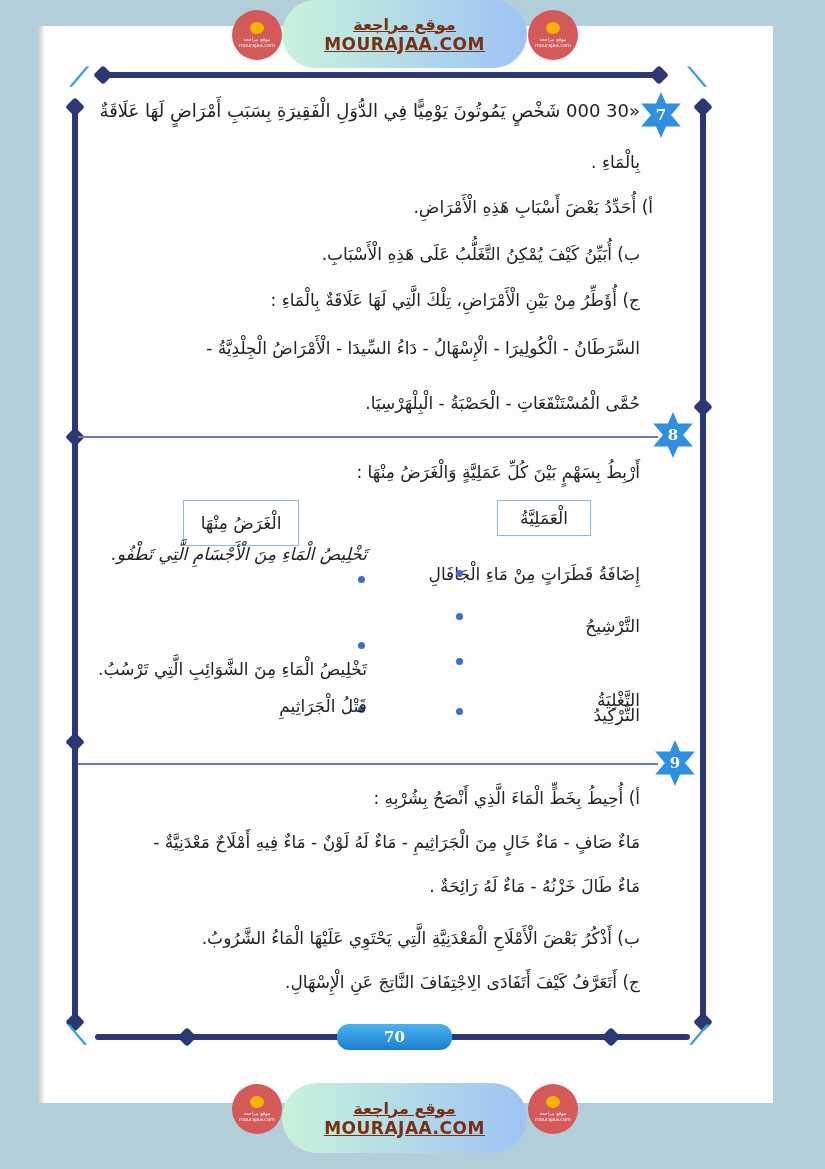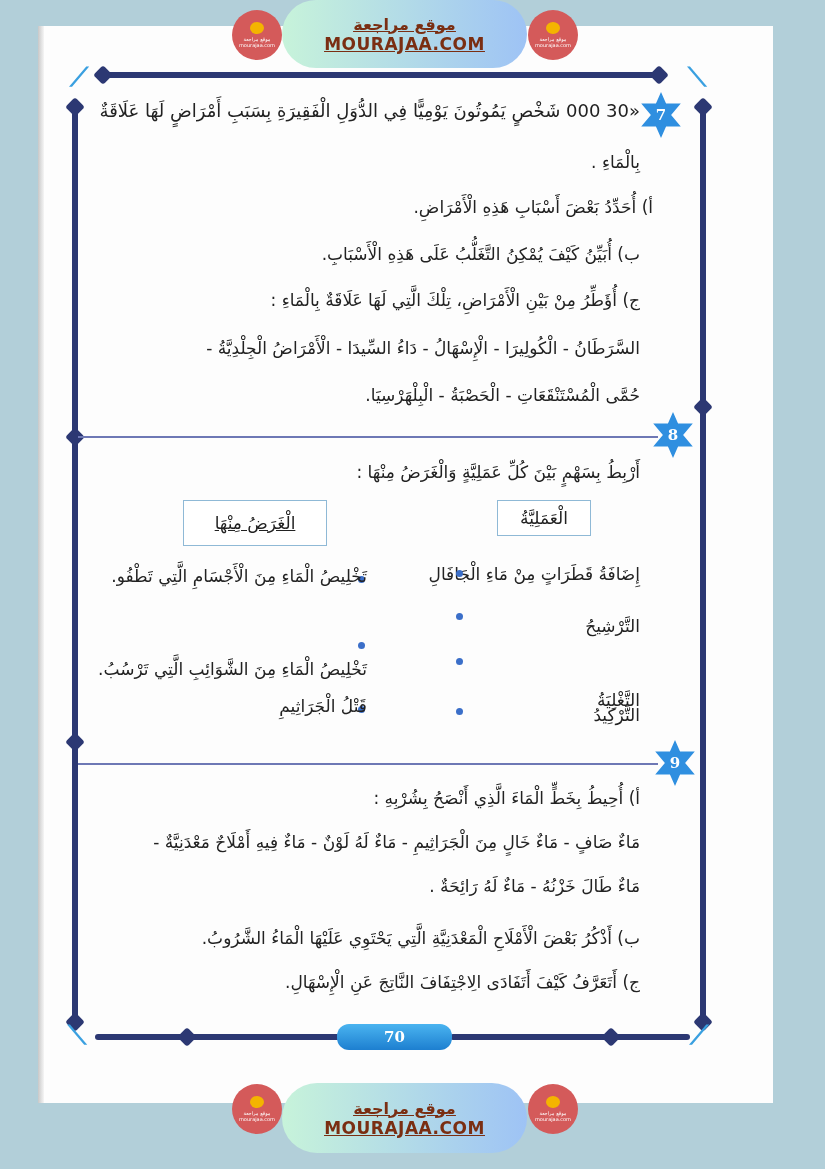--- a/index.html
+++ b/index.html
@@ -108,40 +108,40 @@
 <div class="corner" style="left:62px;top:1020px;">⟍</div>
 <div class="corner" style="left:684px;top:1020px;">⟋</div>
 
 <div class="star" style="left:638px;top:92px;">7</div>
 <div class="txt" style="right:185px;top:100px;font-size:18px;">«30 000 شَخْصٍ يَمُوتُونَ يَوْمِيًّا فِي الدُّوَلِ الْفَقِيرَةِ بِسَبَبِ أَمْرَاضٍ لَهَا عَلَاقَةٌ</div>
 <div class="txt" style="right:185px;top:152px;">بِالْمَاءِ .</div>
 <div class="txt" style="right:172px;top:197px;">أ) أُحَدِّدُ بَعْضَ أَسْبَابِ هَذِهِ الْأَمْرَاضِ.</div>
 <div class="txt" style="right:185px;top:244px;">ب) أُبَيِّنُ كَيْفَ يُمْكِنُ التَّغَلُّبُ عَلَى هَذِهِ الْأَسْبَابِ.</div>
 <div class="txt" style="right:185px;top:290px;">ج) أُؤَطِّرُ مِنْ بَيْنِ الْأَمْرَاضِ، تِلْكَ الَّتِي لَهَا عَلَاقَةٌ بِالْمَاءِ :</div>
 <div class="txt" style="right:185px;top:338px;">السَّرَطَانُ - الْكُولِيرَا - الْإِسْهَالُ - دَاءُ السِّيدَا - الْأَمْرَاضُ الْجِلْدِيَّةُ -</div>
-<div class="txt" style="right:185px;top:385px;margin-left:21px;">حُمَّى الْمُسْتَنْقَعَاتِ - الْحَصْبَةُ - الْبِلْهَرْسِيَا.</div>
+<div class="txt" style="right:185px;top:393px;margin-left:21px;">حُمَّى الْمُسْتَنْقَعَاتِ - الْحَصْبَةُ - الْبِلْهَرْسِيَا.</div>
 
 <div class="divider" style="left:78px;top:436px;width:580px;"></div>
 
 <div class="star" style="left:650px;top:412px;">8</div>
 <div class="txt" style="right:185px;top:462px;">أَرْبِطُ بِسَهْمٍ بَيْنَ كُلِّ عَمَلِيَّةٍ وَالْغَرَضُ مِنْهَا :</div>
 <div class="box" style="left:497px;top:500px;width:94px;height:36px;">الْعَمَلِيَّةُ</div>
-<div class="box" style="left:183px;top:500px;width:144px;height:46px;text-decoration:underline;">الْغَرَضُ مِنْهَا</div>
+<div class="box" style="left:183px;top:500px;width:116px;height:46px;">الْغَرَضُ مِنْهَا</div>
 
 <div class="txt" style="right:185px;top:564px;">إِضَافَةُ قَطَرَاتٍ مِنْ مَاءِ الْجَافَالِ</div>
 <div class="dot" style="left:456px;top:570px;"></div>
 <div class="txt" style="right:185px;top:616px;">التَّرْشِيحُ</div>
 <div class="dot" style="left:456px;top:613px;"></div>
 <div class="txt" style="right:185px;top:659px;margin-top:31px;">التَّغْلِيَةُ</div>
 <div class="dot" style="left:456px;top:658px;"></div>
 <div class="txt" style="right:185px;top:705px;font-family:Liberation Serif, serif;">التَّرْكِيدُ</div>
 <div class="dot" style="left:456px;top:708px;"></div>
 
 <div class="dot" style="left:358px;top:576px;"></div>
-<div class="txt" style="right:458px;top:566px;">تَخْلِيصُ الْمَاءِ مِنَ الْأَجْسَامِ الَّتِي تَطْفُو.</div>
+<div class="txt" style="right:458px;top:544px;font-style:italic;">تَخْلِيصُ الْمَاءِ مِنَ الْأَجْسَامِ الَّتِي تَطْفُو.</div>
 <div class="dot" style="left:358px;top:642px;"></div>
 <div class="txt" style="right:458px;top:632px;margin-top:27px;">تَخْلِيصُ الْمَاءِ مِنَ الشَّوَائِبِ الَّتِي تَرْسُبُ.</div>
 <div class="dot" style="left:358px;top:706px;"></div>
 <div class="txt" style="right:458px;top:696px;">قَتْلُ الْجَرَاثِيمِ</div>
 
 <div class="divider" style="left:78px;top:763px;width:580px;"></div>
 
 <div class="star" style="left:652px;top:740px;">9</div>
 <div class="txt" style="right:185px;top:788px;">أ) أُحِيطُ بِخَطٍّ الْمَاءَ الَّذِي أَنْصَحُ بِشُرْبِهِ :</div>
 <div class="txt" style="right:185px;top:832px;">مَاءٌ صَافٍ - مَاءٌ خَالٍ مِنَ الْجَرَاثِيمِ - مَاءٌ لَهُ لَوْنٌ - مَاءٌ فِيهِ أَمْلَاحٌ مَعْدَنِيَّةٌ -</div>

